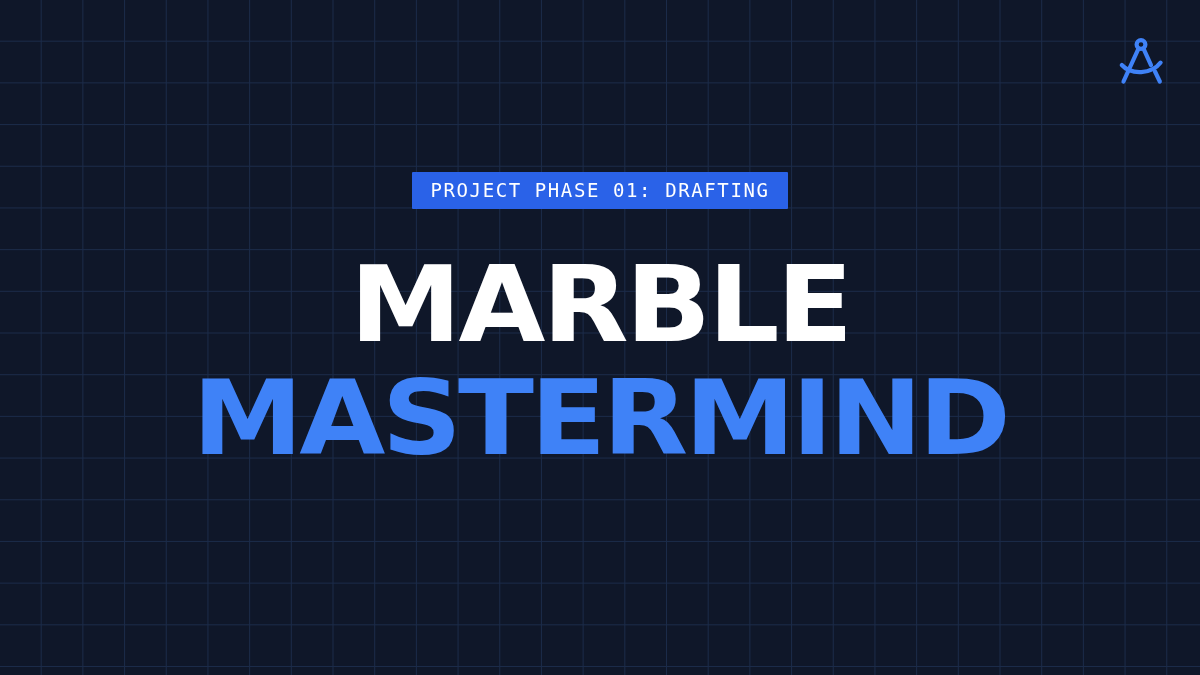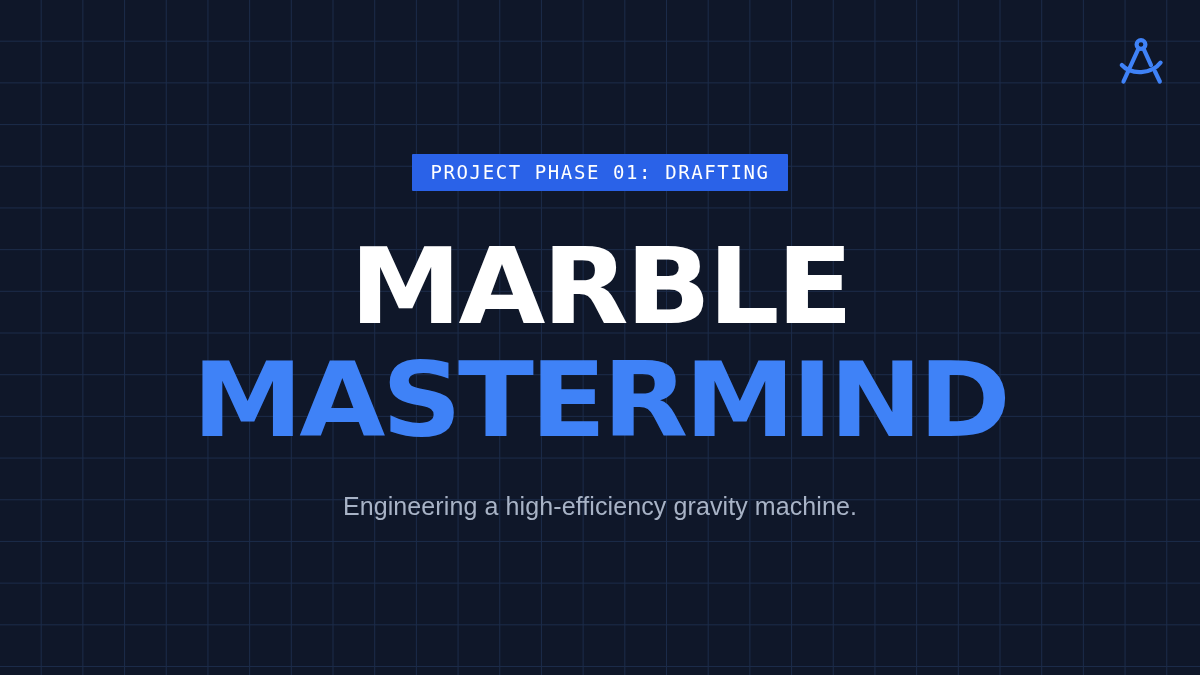--- a/index.html
+++ b/index.html
@@ -130,16 +130,15 @@
   </div>
 
   <div id="content">
 
     <div id="phase-badge">PROJECT PHASE 01: DRAFTING</div>
 
     <div class="headline" id="headline-primary">MARBLE</div>
 
     <div class="headline" id="headline-secondary">MASTERMIND</div>
 
-    <div id="subtitle">Engineering a high-efficiency gravity machine.</div>
 
   </div>
 </div>
 
 </body></html>

